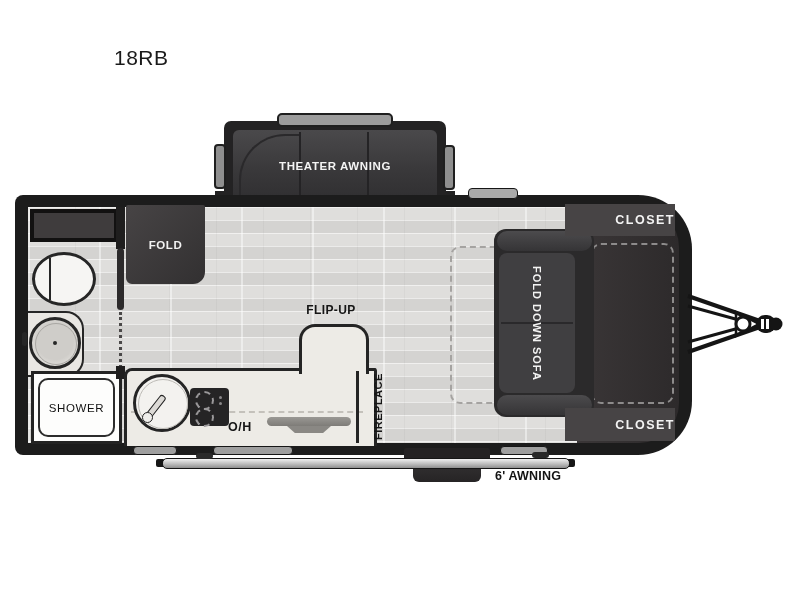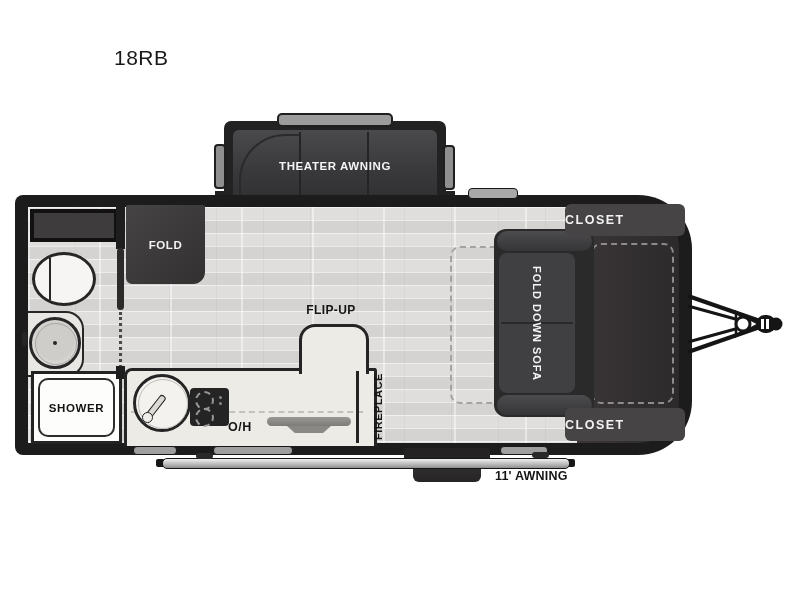--- a/index.html
+++ b/index.html
@@ -36,21 +36,21 @@
   #bath-cab .inner{position:absolute;left:4px;top:4px;width:80px;height:25px;background:#3f3c3d;}
   #toilet{left:32px;top:252px;width:58px;height:48px;border:3px solid #262626;border-radius:50%;background:#f6f5f3;}
   #toilet .tank-line{position:absolute;left:14px;top:3px;width:2px;height:42px;background:#262626;}
   #vanity{left:28px;top:311px;width:54px;height:62px;background:#e9e7e3;border:2.5px solid #262626;border-left:none;border-radius:0 18px 18px 0;}
   #sink-bath{left:29px;top:317px;width:46px;height:46px;border:3px solid #262626;border-radius:50%;background:radial-gradient(circle at 50% 46%,#cfcdc9 0 54%,#dedcd8 72%);}
   #sink-bath .ring{position:absolute;left:3px;top:3px;width:40px;height:40px;border:1.5px solid #a9a7a3;border-radius:50%;}
   #sink-bath .dot{position:absolute;left:21px;top:21px;width:4px;height:4px;background:#262626;border-radius:50%;}
   #bath-faucet{left:22px;top:332px;width:5px;height:14px;background:#262626;border-radius:3px;}
   #shower{left:31px;top:371px;width:85px;height:67px;background:#fdfdfc;border:3px solid #232323;}
   #shower .inner{position:absolute;left:4px;top:4px;right:4px;bottom:4px;border:2px solid #2c2c2c;border-radius:10px;display:flex;align-items:center;justify-content:center;}
-  #shower .lbl{font-weight:bold;font-size:11.5px;color:#121212;letter-spacing:.6px;}
+  #shower .lbl{font-weight:normal;font-size:11.5px;color:#121212;letter-spacing:.6px;}
   #div-top{left:116px;top:207px;width:9px;height:42px;background:#1f1e1e;}
   #pocket-door{left:117px;top:248px;width:7px;height:62px;background:#2c2a2b;border-radius:4px;}
   #door-dots{left:119px;top:312px;width:0;height:56px;border-left:3px dotted #4a4848;}
   #div-stub{left:116px;top:366px;width:9px;height:13px;background:#1f1e1e;}
 
   
   #refer{left:126px;top:205px;width:79px;height:79px;background:linear-gradient(135deg,#474445 0%,#323031 100%);border-radius:2px 2px 12px 6px;display:flex;align-items:center;justify-content:center;}
   #refer .lbl{color:#f2f2f2;font-weight:bold;font-size:11.5px;letter-spacing:.6px;}
 
   
@@ -76,21 +76,21 @@
 
   
   #dash-left{left:450px;top:246px;width:58px;height:154px;border:2px dashed #a5a3a1;border-radius:10px;}
   #dash-right{left:591px;top:243px;width:79px;height:157px;border:2px dashed #8d8b8b;border-radius:10px;}
   #sofa-base{left:494px;top:229px;width:100px;height:188px;background:#2b2a2b;border-radius:12px;}
   #sofa-arm-top{left:497px;top:231px;width:95px;height:20px;background:linear-gradient(180deg,#4c4b4d,#353436);border-radius:12px;}
   #sofa-arm-bot{left:497px;top:395px;width:95px;height:20px;background:linear-gradient(180deg,#4c4b4d,#353436);border-radius:12px;}
   #sofa-cushions{left:499px;top:253px;width:76px;height:140px;background:#403f41;border-radius:8px;}
   #sofa-cushions .split{position:absolute;left:2px;top:69px;width:72px;height:0;border-top:2px solid #2a292b;}
   #sofa-label{left:517px;top:253px;width:40px;height:140px;writing-mode:vertical-rl;display:flex;align-items:center;justify-content:center;color:#f3f3f3;font-weight:bold;font-size:11px;letter-spacing:1px;white-space:nowrap;}
-  .closet{width:120px;height:32px;background:#474445;border-radius:6px;display:flex;align-items:center;justify-content:flex-start;}
+  .closet{width:110px;height:32px;background:#474445;border-radius:0;display:flex;align-items:center;justify-content:flex-end;}
   .closet .lbl{color:#f3f3f3;font-weight:bold;font-size:12.5px;letter-spacing:1.5px;}
   #closet-top{left:565px;top:204px;}
   #closet-bot{left:565px;top:408px;height:33px;}
 
   
   #hitch{left:686px;top:288px;}
   .wbar{height:7px;background:#9f9f9f;border:1.5px solid #161616;border-radius:4px;}
   #wbar1{left:133px;top:446px;width:42px;} #wbar2{left:213px;top:446px;width:78px;} #wbar3{left:500px;top:446px;width:46px;}
   #step-top{left:404px;top:448px;width:86px;height:15px;background:#242223;border-radius:2px;}
   #step-bot{left:413px;top:461px;width:68px;height:21px;background:linear-gradient(180deg,#343233,#262425);border-radius:3px 3px 6px 6px;}
@@ -204,13 +204,13 @@
 <div class="abs wbar" id="wbar1"></div>
 <div class="abs wbar" id="wbar2"></div>
 <div class="abs wbar" id="wbar3"></div>
 <div class="abs" id="step-top"></div>
 <div class="abs" id="step-bot"></div>
 <div class="abs" id="cap-l"></div>
 <div class="abs" id="cap-r"></div>
 <div class="abs" id="awning-bar"></div>
 <div class="abs" id="tab-l"></div>
 <div class="abs" id="tab-r"></div>
-<div class="abs" id="awning-label">11' AWNING</div>
+<div class="abs" id="awning-label">6' AWNING</div>
 
 </body></html>

